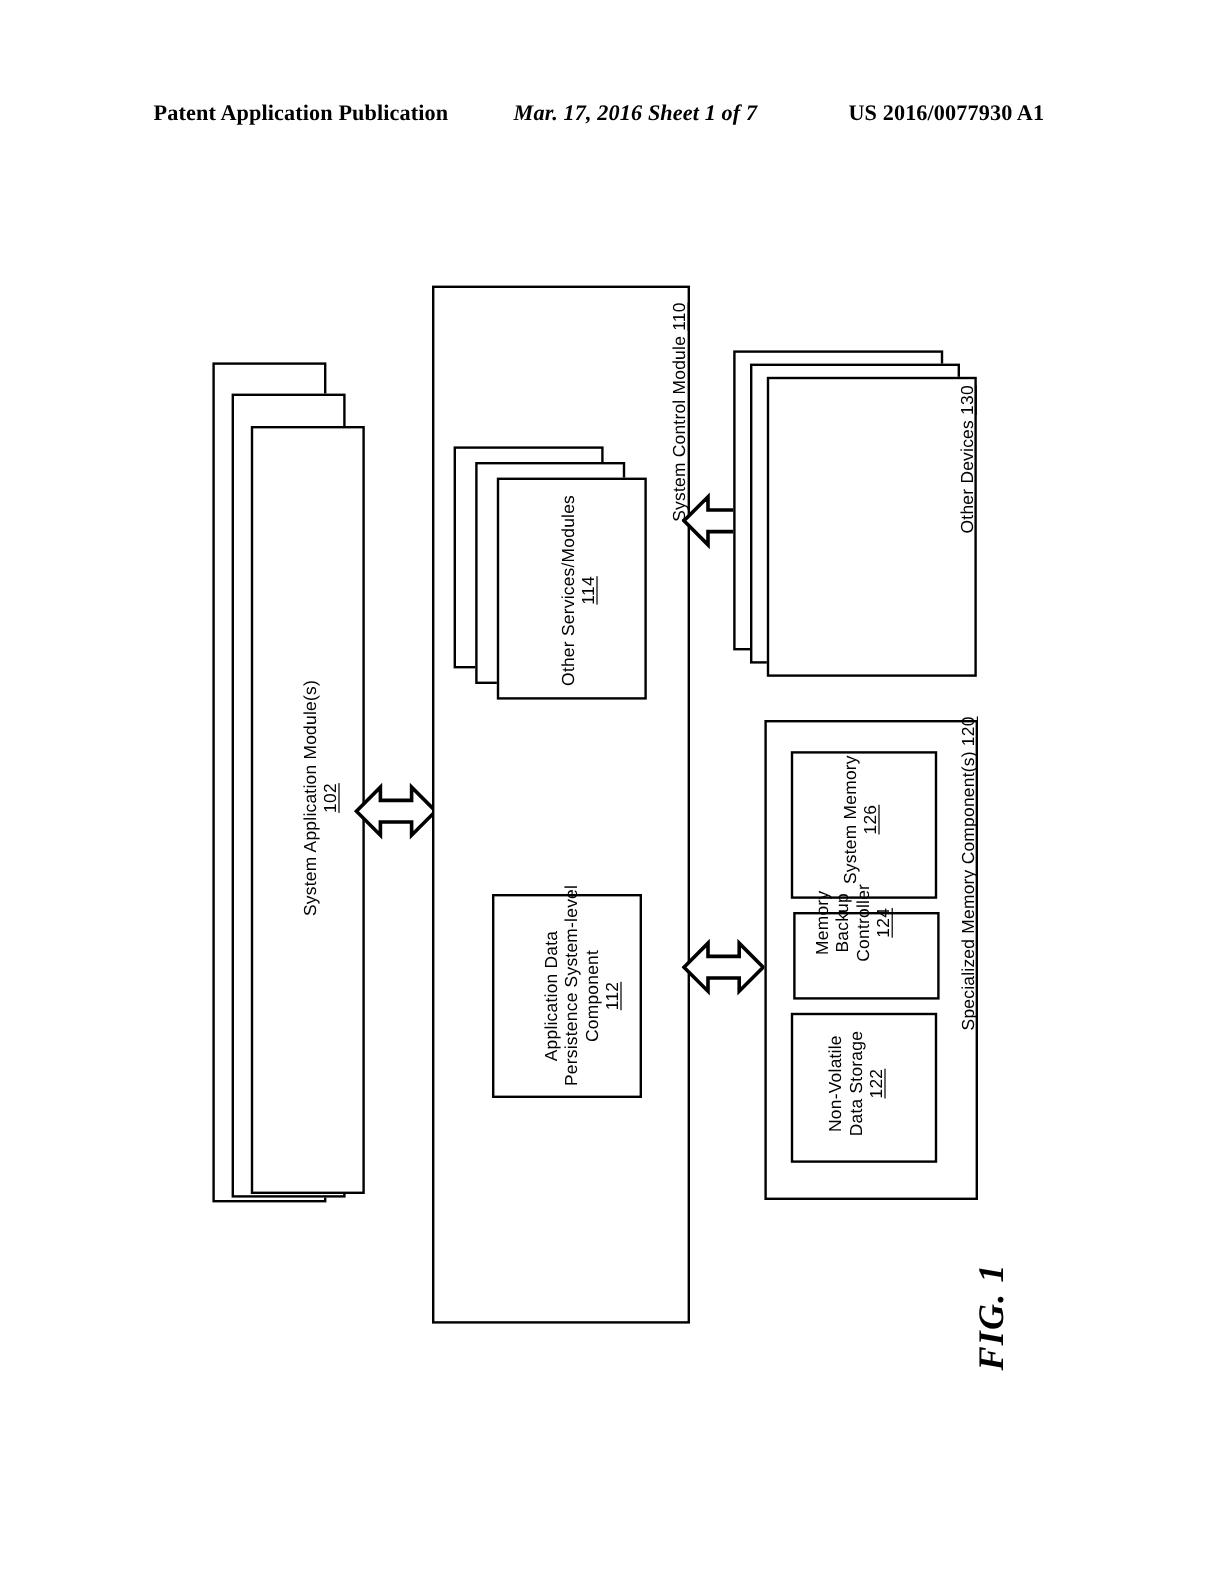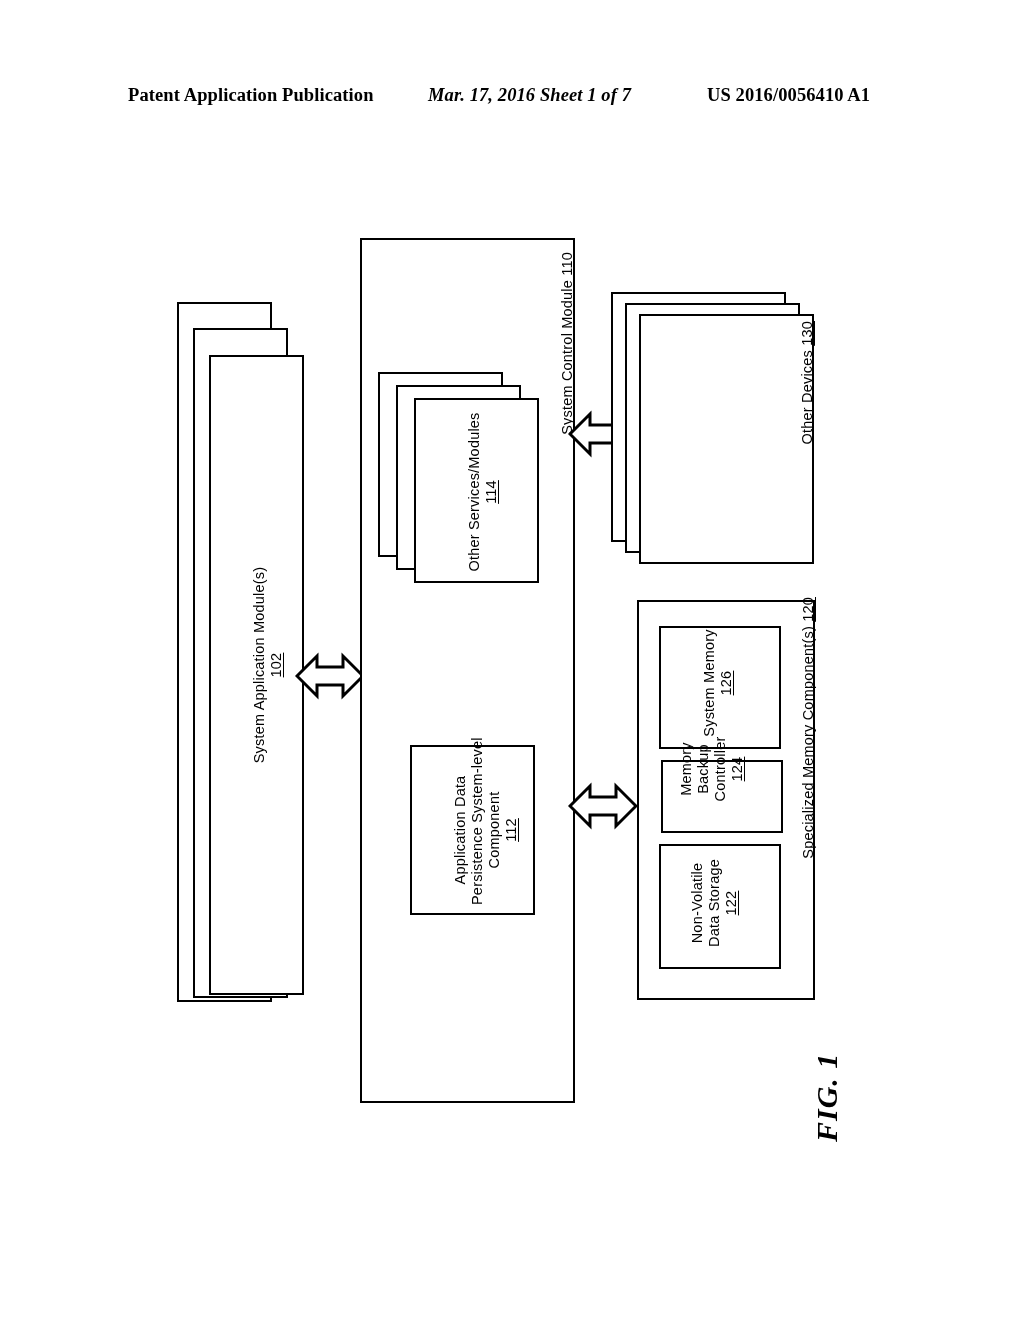--- a/index.html
+++ b/index.html
@@ -80,21 +80,21 @@
     letter-spacing: 1px;
     white-space: nowrap;
   }
 </style>
 </head>
 <body>
 
 <div class="page-header">
   <span class="hdr-left">Patent Application Publication</span>
   <span class="hdr-mid">Mar. 17, 2016  Sheet 1 of 7</span>
-  <span class="hdr-right">US 2016/0056410 A1</span>
+  <span class="hdr-right">US 2016/0077930 A1</span>
 </div>
 
 <div>
 
   <div class="box" style="left:177px; top:302px; width:95px; height:700px;"></div>
   <div class="box" style="left:193px; top:328px; width:95px; height:670px;"></div>
   <div class="box" style="left:209px; top:355px; width:95px; height:640px;">
     <div class="rlabel" style="left:40px; top:608px; width:600px;">
       <span>System Application Module(s)</span>
       <span class="num">102</span>

